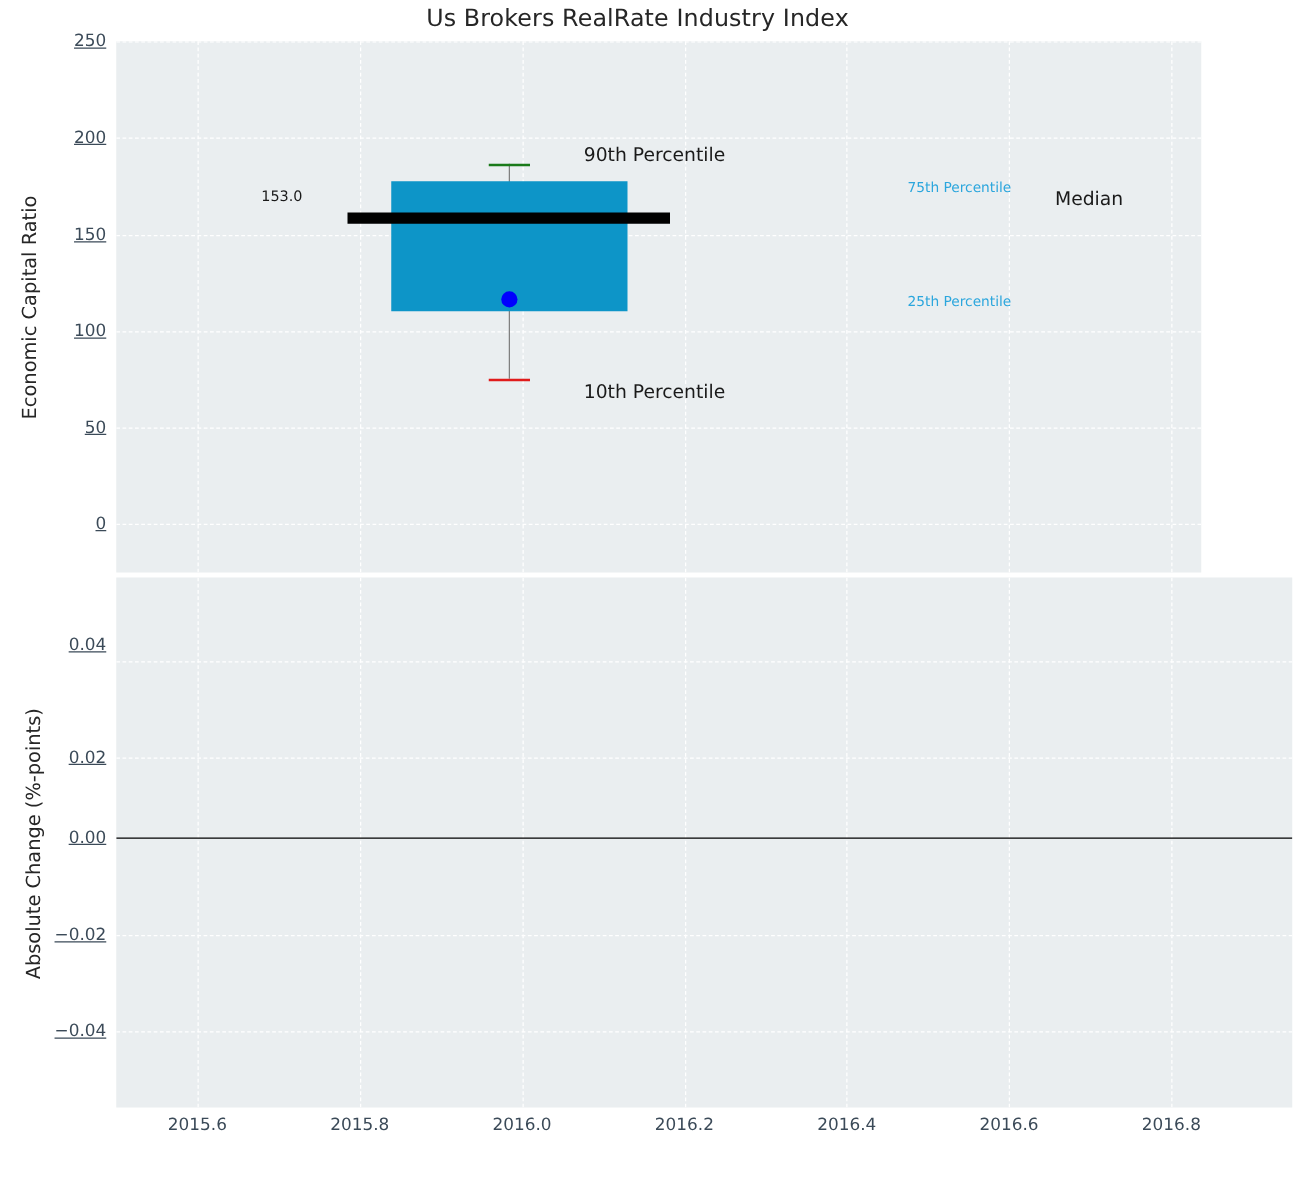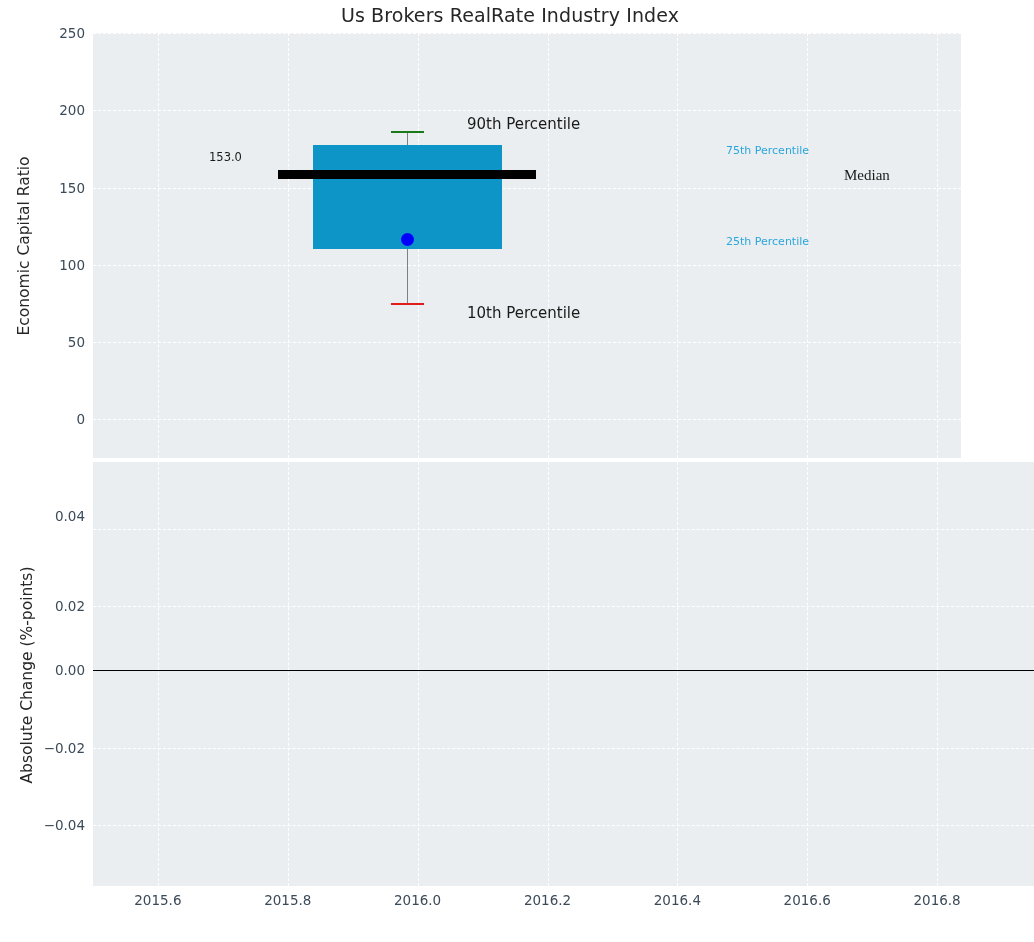--- a/index.html
+++ b/index.html
@@ -60,20 +60,21 @@
   
   .ytick {
     position: absolute;
     right: 0;
     width: 80px;
     text-align: right;
     font-size: 13.5px;
     color: #3b4a58;
     transform: translateY(-50%);
     white-space: nowrap;
+    text-decoration: underline;
   }
   .ytick-col {
     position: absolute;
     left: 0;
     width: 85px;
   }
   #ytick-col-top    { top: 33px;  height: 425px; }
   #ytick-col-bottom { top: 462px; height: 424px; }
 
   .xtick {
@@ -216,21 +217,21 @@
     <div id="cap-lower" style="left:298px; top:270px; width:33px;"></div>
 
     <div id="box-rect" style="left:220px; top:112px; width:189px; height:104px;"></div>
 
     <div id="median-bar" style="left:185px; top:137px; width:258px; height:9px;"></div>
 
     <div id="fund-marker" style="left:308px; top:200px;"></div>
 
     <div class="annot annot-dark" style="left:374px; top:91px;">90th Percentile</div>
     <div class="annot annot-dark" style="left:374px; top:280px;">10th Percentile</div>
-    <div class="annot annot-dark" style="left:751px; top:142px;font-family:Liberation Serif, serif;">Median</div>
+    <div class="annot annot-dark" style="left:751px; top:126px;">Median</div>
     <div class="annot annot-blue" style="left:633px; top:117px;">75th Percentile</div>
     <div class="annot annot-blue" style="left:633px; top:208px;">25th Percentile</div>
     <div class="annot annot-value" style="left:116px; top:124px;">153.0</div>
   </div>
 
   <div class="panel" id="panel-bottom">
     <div class="gridline-h" style="top:67.3px;"></div>
     <div class="gridline-h" style="top:144.4px;"></div>
     <div class="gridline-h" style="top:285.6px;"></div>
     <div class="gridline-h" style="top:362.7px;"></div>

